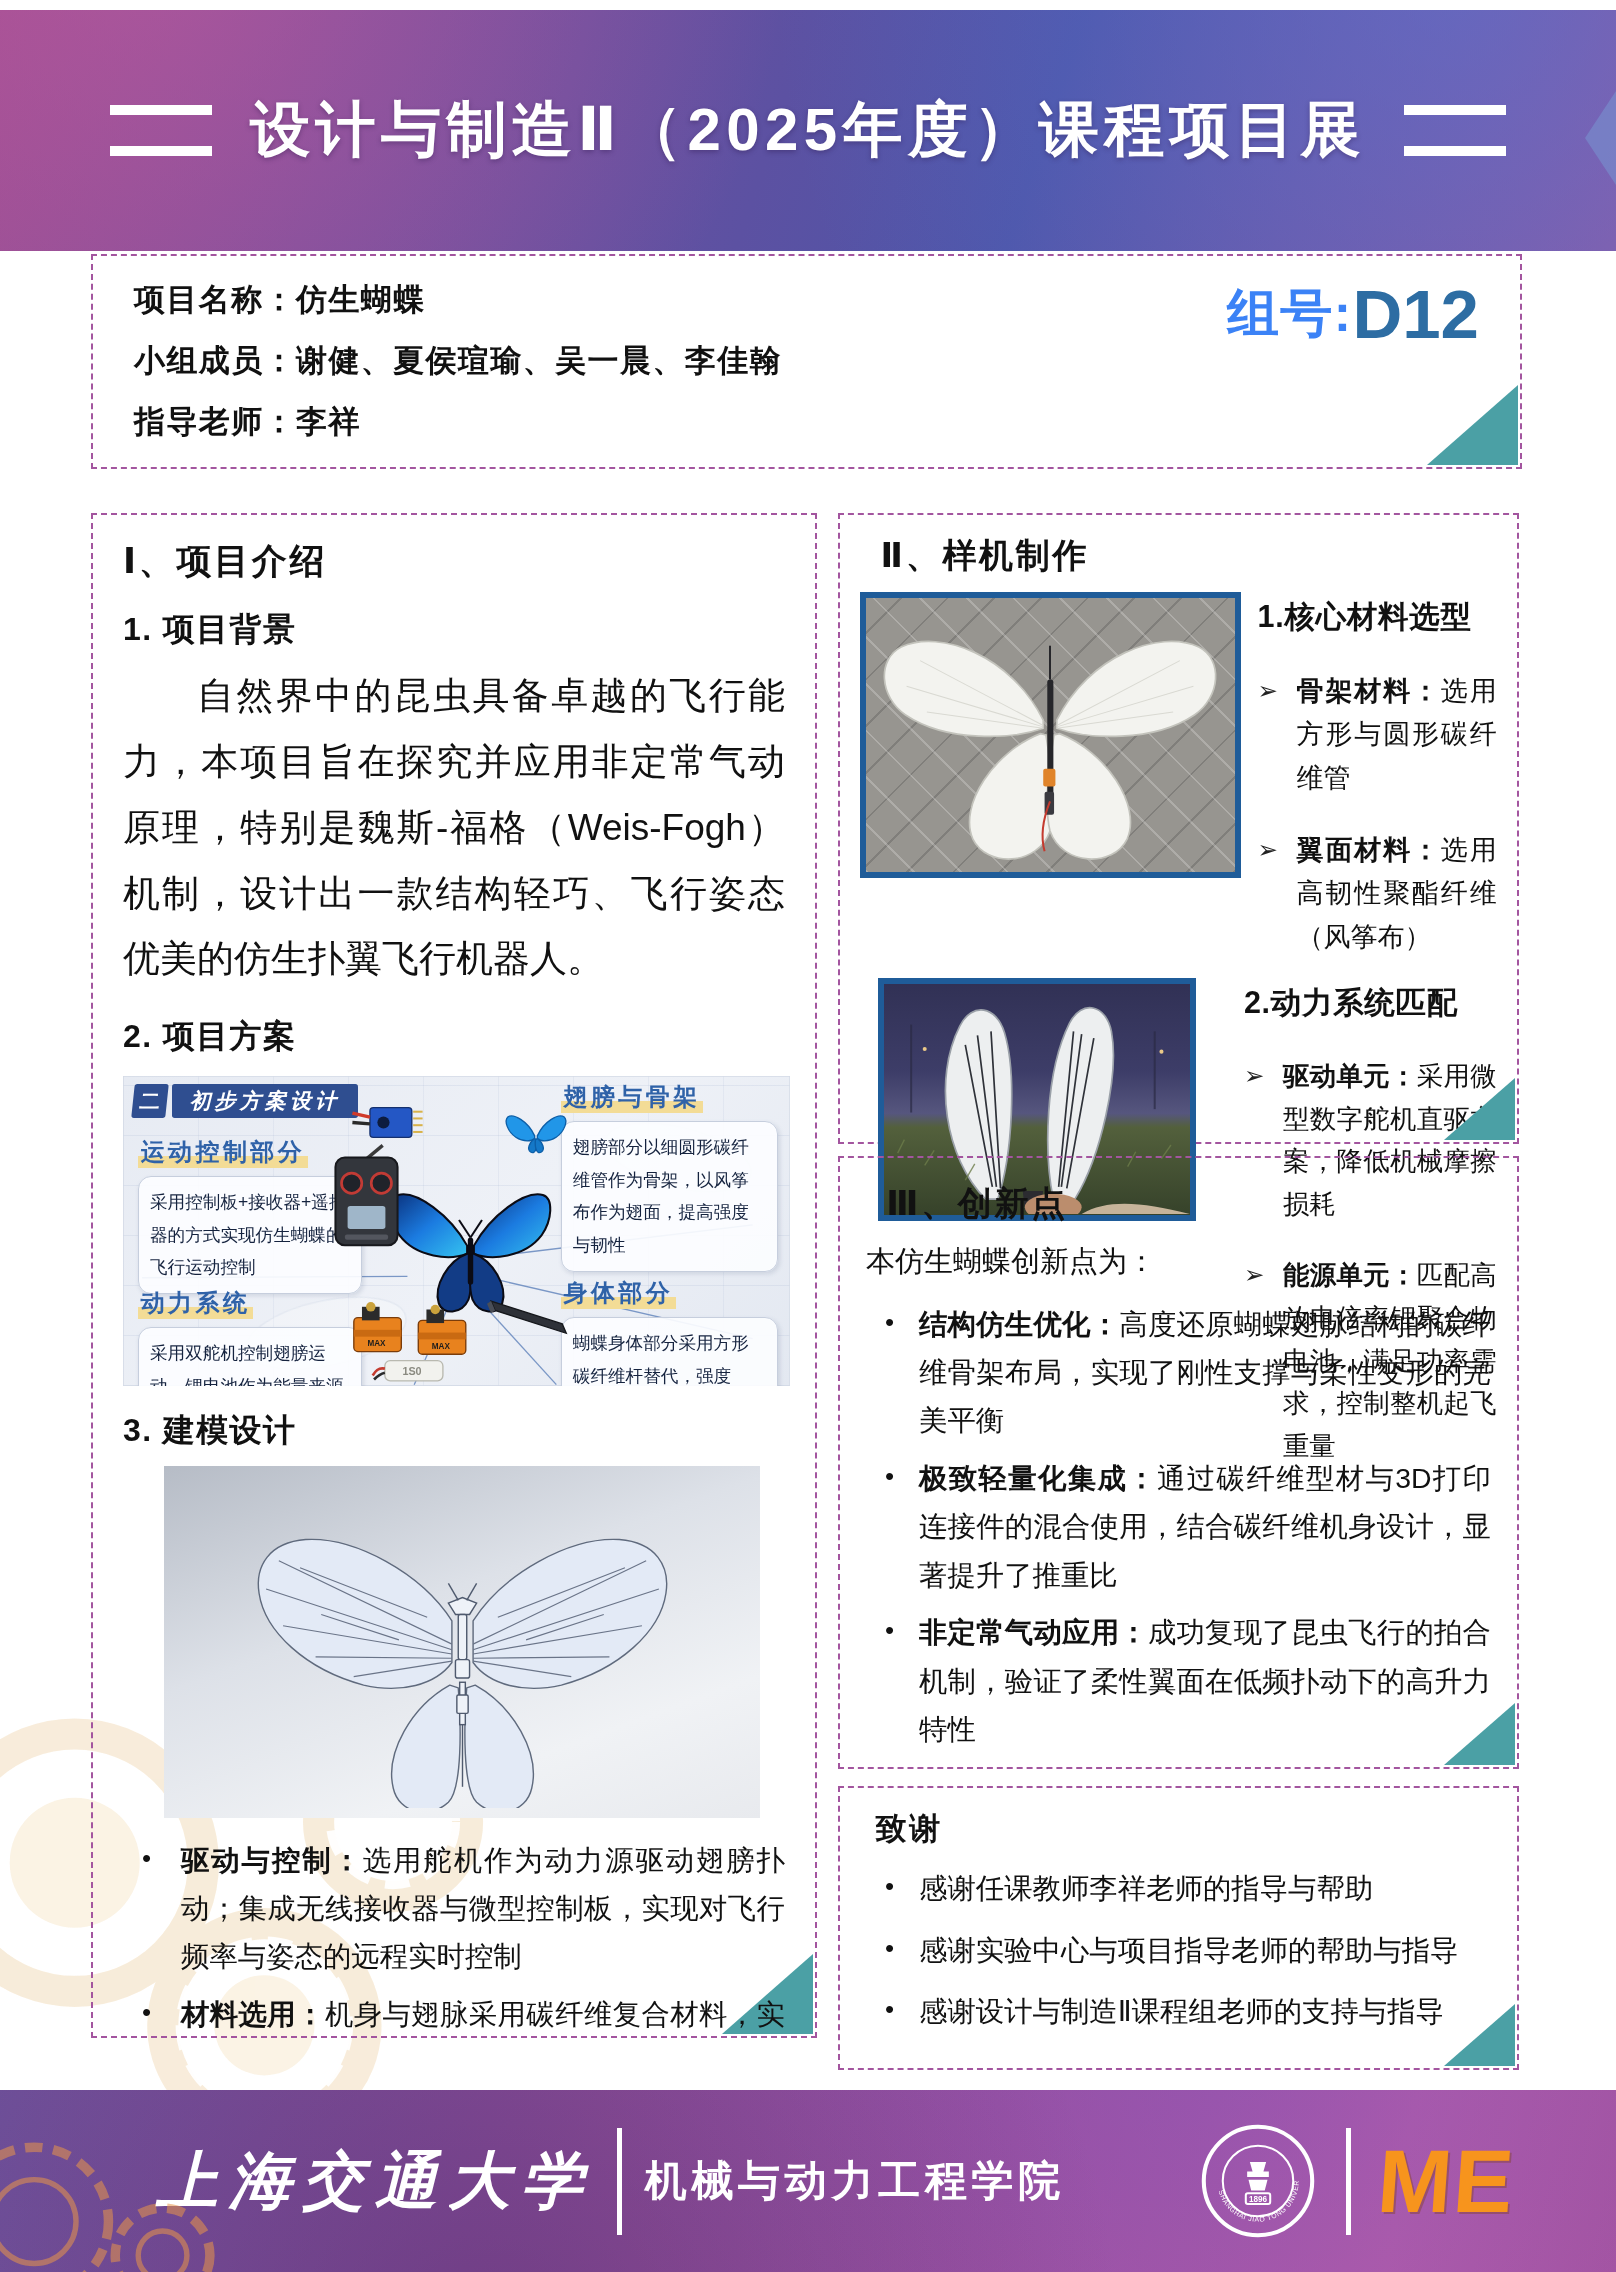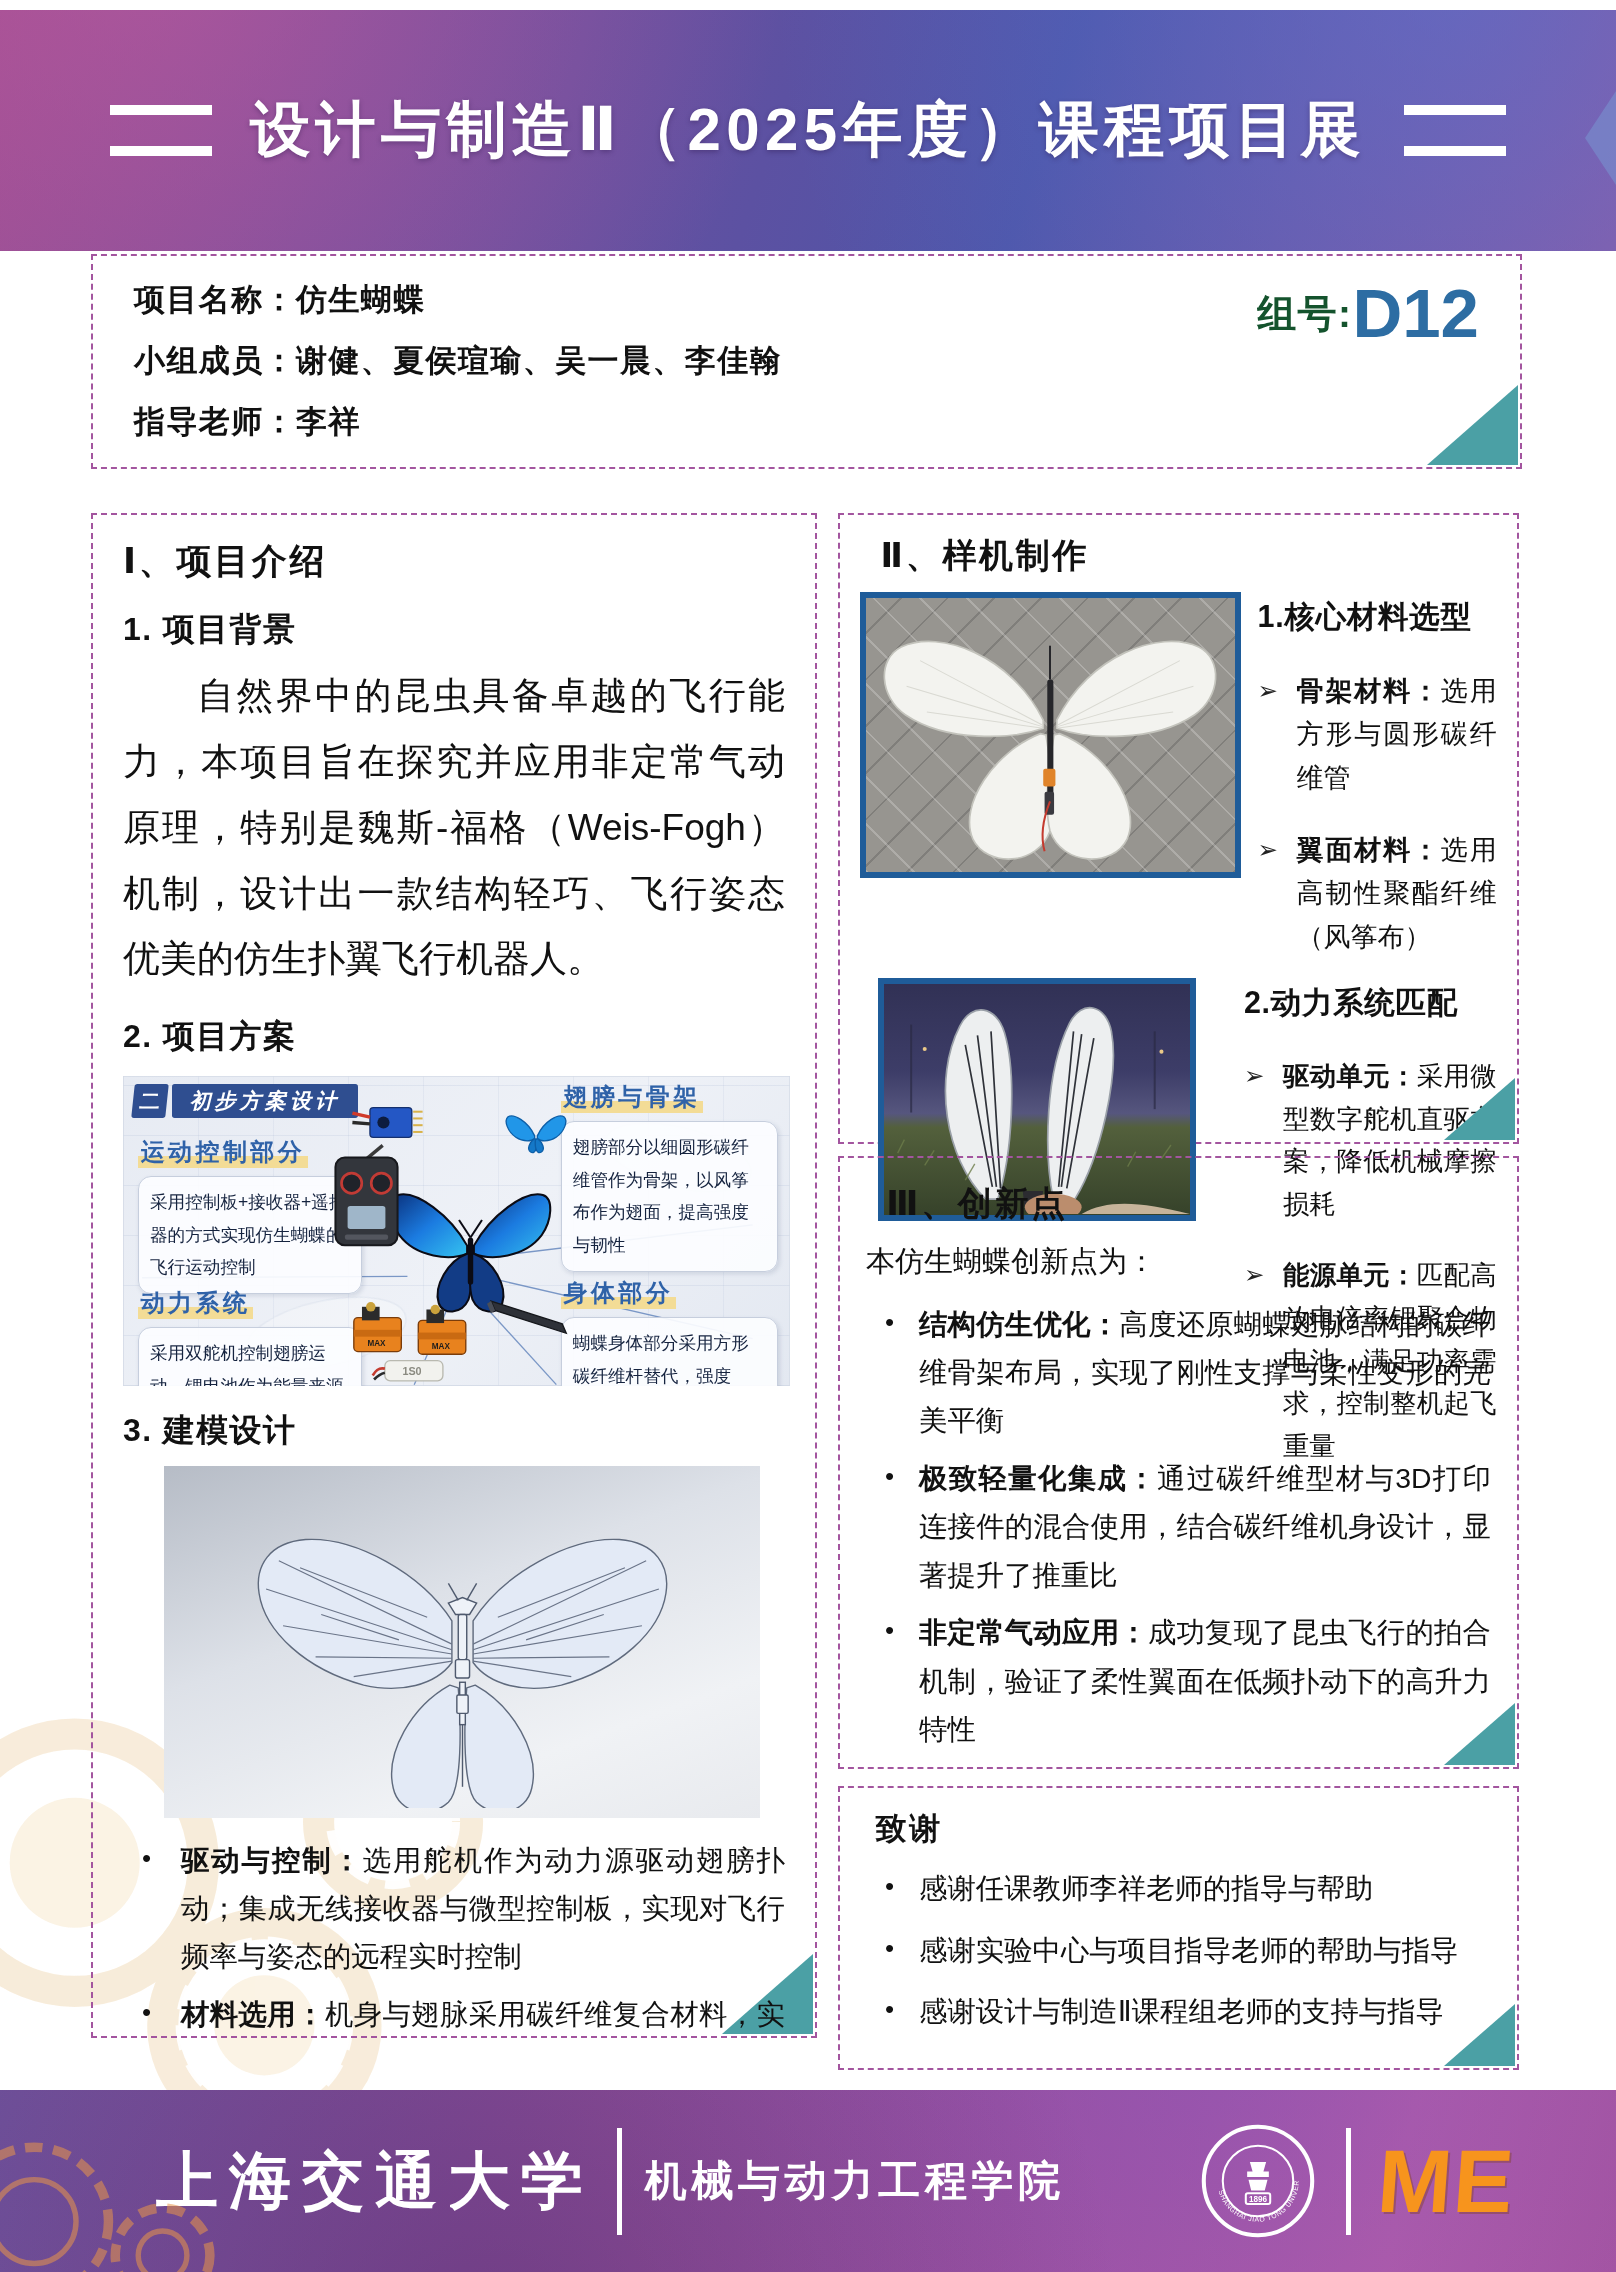--- a/index.html
+++ b/index.html
@@ -23,21 +23,21 @@
     border-top:47px solid transparent;border-bottom:47px solid transparent;border-right:31px solid rgba(120,150,210,.55);}
   
   .card{position:absolute;border:2px dashed #a3559f;background:transparent;box-sizing:border-box;}
   .corner-tri{position:absolute;right:2px;bottom:2px;width:0;height:0;
     border-left:91px solid transparent;border-bottom:80px solid #4ba0a5;}
   .corner-tri.small{border-left-width:71px;border-bottom-width:62px;}
   
   #card-info{left:91px;top:254px;width:1431px;height:215px;padding:28.4px 41px;}
   .info-row{font-size:31px;font-weight:bold;line-height:1.0;margin-bottom:30px;letter-spacing:1.4px;}
   .group-tag{position:absolute;right:41px;top:23px;display:flex;align-items:center;}
-  .group-label{font-size:39px;font-weight:bold;color:#14532d;letter-spacing:1.4px;}
+  .group-label{font-size:52px;font-weight:bold;color:#3b82f6;letter-spacing:1.4px;}
   .group-value{font-size:69px;font-weight:bold;color:#2d6da3;line-height:1;}
   
   #card-left{left:91px;top:513px;width:726px;height:1525px;padding:23px 30px;overflow:hidden;}
   .sec-title{font-size:35px;font-weight:bold;letter-spacing:2.7px;}
   .sub-title{font-size:32px;font-weight:bold;margin-top:23px;letter-spacing:1.4px;}
   .para{font-size:37px;line-height:1.78;text-align:justify;margin-top:11px;text-indent:2em;}
   
   .diagram{position:relative;margin-top:16.3px;width:667px;height:310px;
     background:
       linear-gradient(rgba(255,255,255,.0),rgba(255,255,255,.0)),
@@ -91,21 +91,21 @@
   .gears{position:absolute;left:-27px;top:1646px;z-index:0;opacity:.85;}
   .gears-footer{position:absolute;left:-20.3px;top:2086px;z-index:3;opacity:.55;}
   .content-z{position:relative;z-index:1;}
   
   .footer{position:absolute;left:0;top:2090px;width:1616px;height:182px;
     background:
       radial-gradient(circle at 30% 140%, rgba(60,30,90,.35), transparent 55%),
       radial-gradient(circle at 75% -40%, rgba(120,80,190,.45), transparent 50%),
       linear-gradient(100deg,#70519b 0%,#8a4f9c 30%,#a3539e 62%,#b85da6 86%,#a855a0 100%);
     display:flex;align-items:center;z-index:2;}
-  .uni-name{margin-left:156px;font-family:"DejaVu Serif","Liberation Serif",serif;
+  .uni-name{margin-left:156px;font-family:"DejaVu Serif","Liberation Serif",serif;font-style:italic;
     font-weight:bold;font-size:62px;color:#fff;letter-spacing:11px;white-space:nowrap;}
   .v-div{width:4.7px;height:107px;background:#fff;margin:0 23px;flex:none;}
   .school-name{font-size:42px;font-weight:bold;color:#fff;letter-spacing:4.7px;white-space:nowrap;}
   .seal-wrap{margin-left:auto;display:flex;align-items:center;margin-right:102px;}
   .me-logo{font-size:89px;font-weight:bold;color:#f7941d;letter-spacing:1.4px;
     text-shadow:2px 2px 0 rgba(120,60,10,.35);transform:skewX(-4deg);}
 </style>
 </head>
 <body>
 

